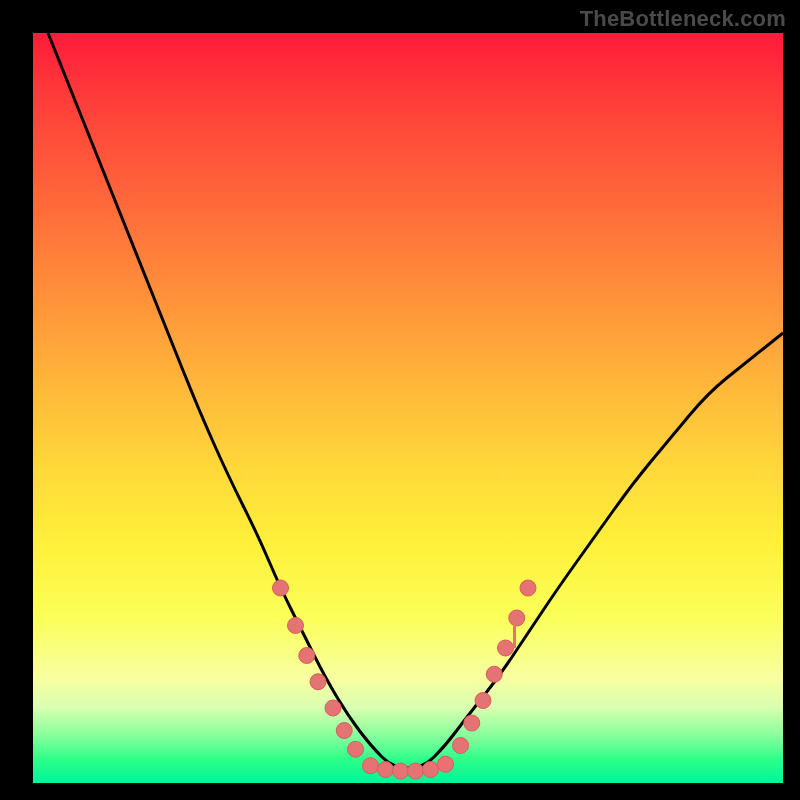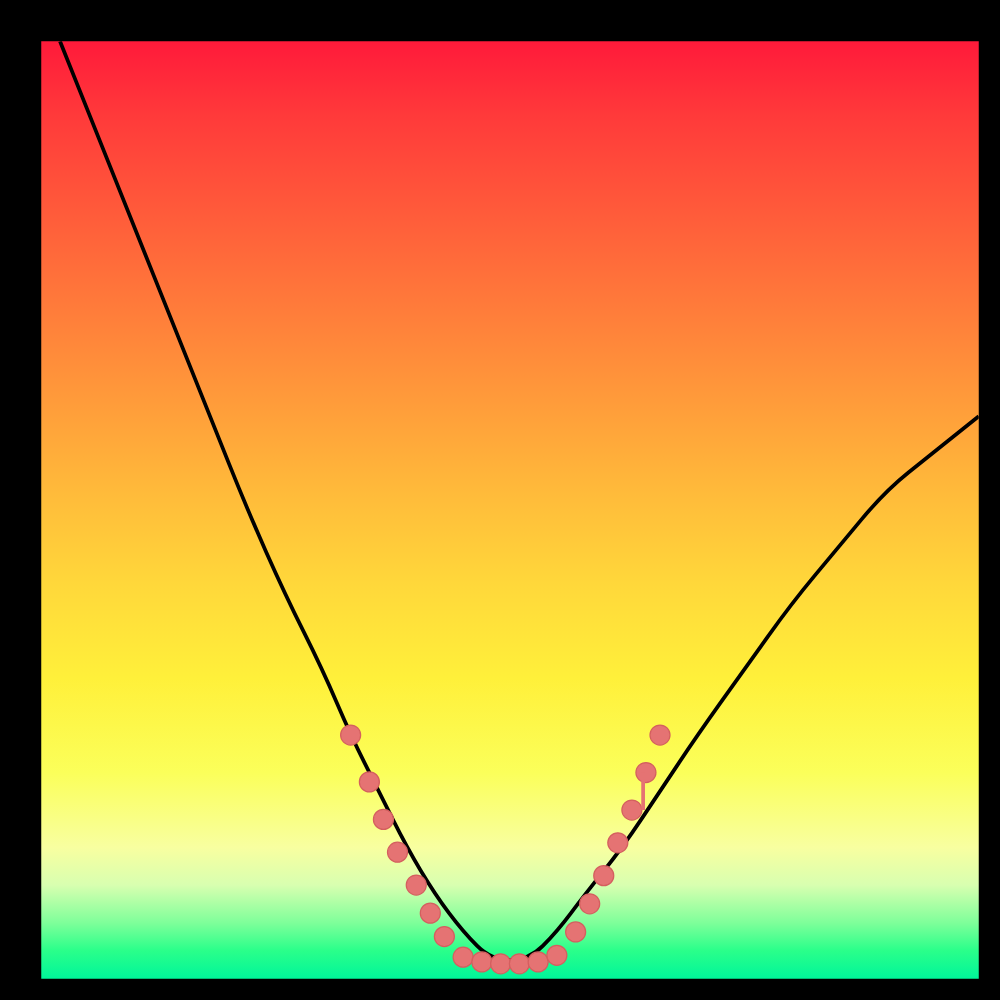--- a/index.html
+++ b/index.html
@@ -88,13 +88,14 @@
           <circle cx="461.25" cy="641.25" r="8" fill="#e57373" stroke="#d45f5f" stroke-width="1"></circle>
           <circle cx="472.5" cy="615" r="8" fill="#e57373" stroke="#d45f5f" stroke-width="1"></circle>
           <circle cx="483.75" cy="585" r="8" fill="#e57373" stroke="#d45f5f" stroke-width="1"></circle>
           <circle cx="495" cy="555" r="8" fill="#e57373" stroke="#d45f5f" stroke-width="1"></circle>
         </g>
       <g id="notches">
           <line x1="481.5" x2="481.5" y1="615" y2="585" stroke="#e57373" stroke-width="3"></line>
         </g>
     </svg>
   </div>
+  <div class="watermark">TheBottleneck.com</div>
 </div>
 
 </body></html>

